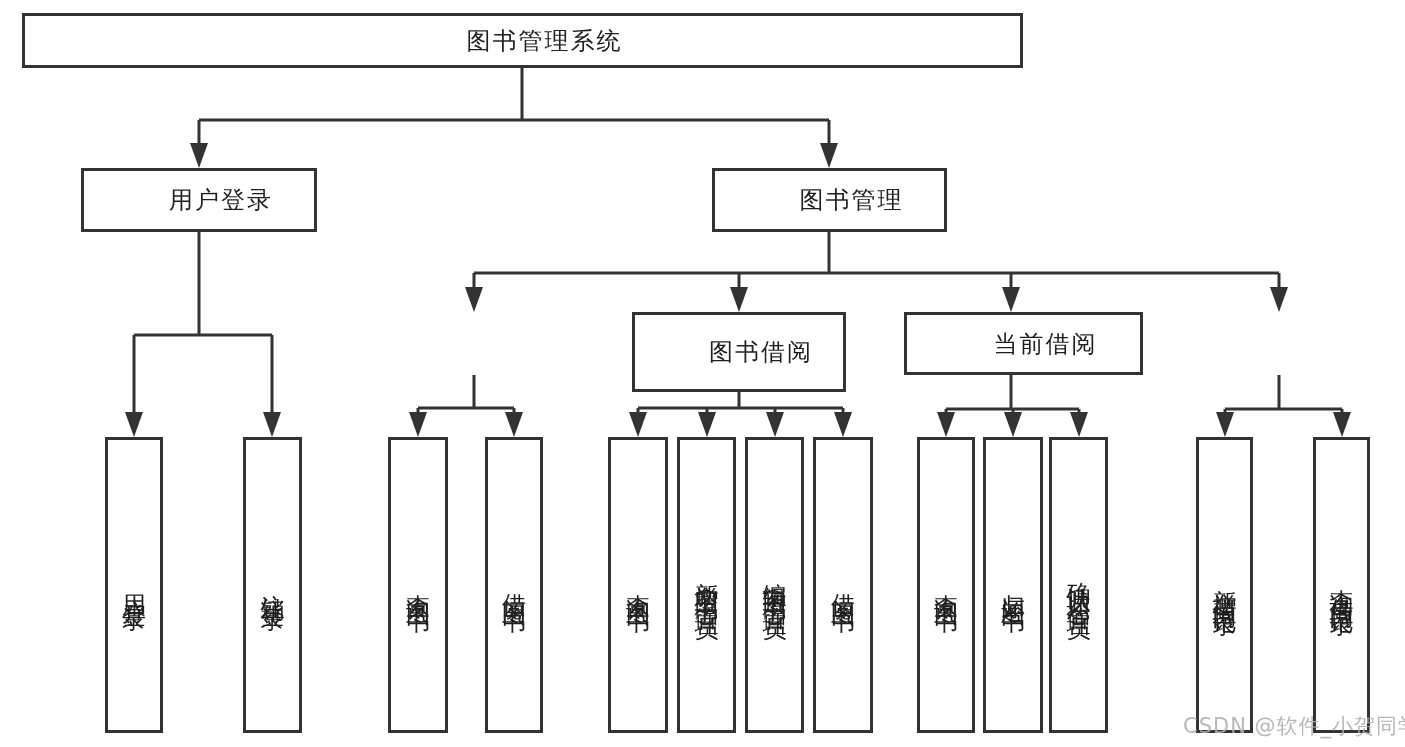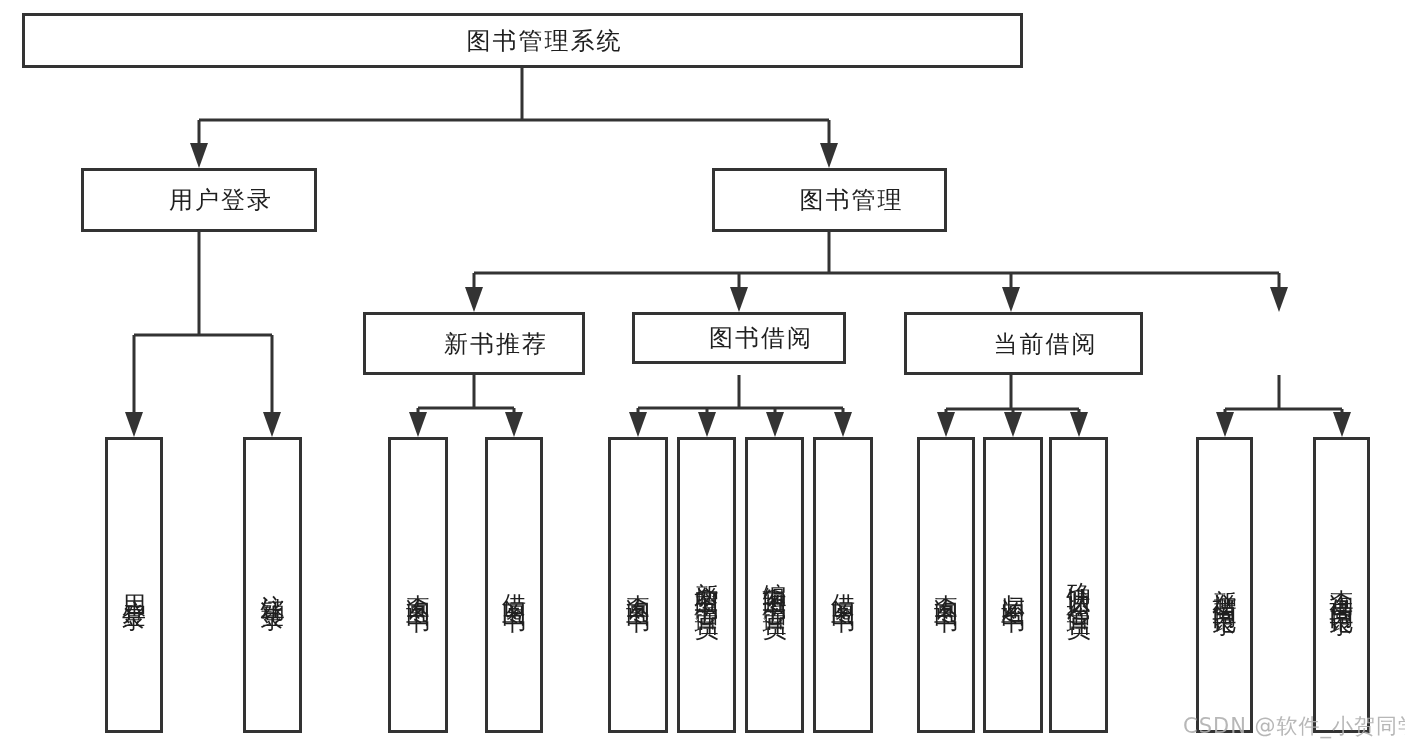--- a/index.html
+++ b/index.html
@@ -81,24 +81,21 @@
     <span>图书管理系统</span>
   </div>
 
   <div class="node" style="left:81px;top:168px;width:236px;height:64px">
     <span>用户登录</span>
   </div>
   <div class="node" style="left:712px;top:168px;width:235px;height:64px">
     <span>图书管理</span>
   </div>
 
-  <div class="node" style="left:363px;top:312px;width:222px;height:63px">
-    <span>新书推荐</span>
-  </div>
-  <div class="node" style="left:632px;top:312px;width:214px;height:52px">
+  <div class="node" style="left:632px;top:312px;width:214px;height:80px">
     <span>图书借阅</span>
   </div>
   <div class="node" style="left:904px;top:312px;width:239px;height:63px">
     <span>当前借阅</span>
   </div>
 
   <div class="vnode" style="left:105px;top:437px;width:58px;height:296px">
     <span>用户登录</span>
   </div>
   <div class="vnode" style="left:243px;top:437px;width:59px;height:296px">

